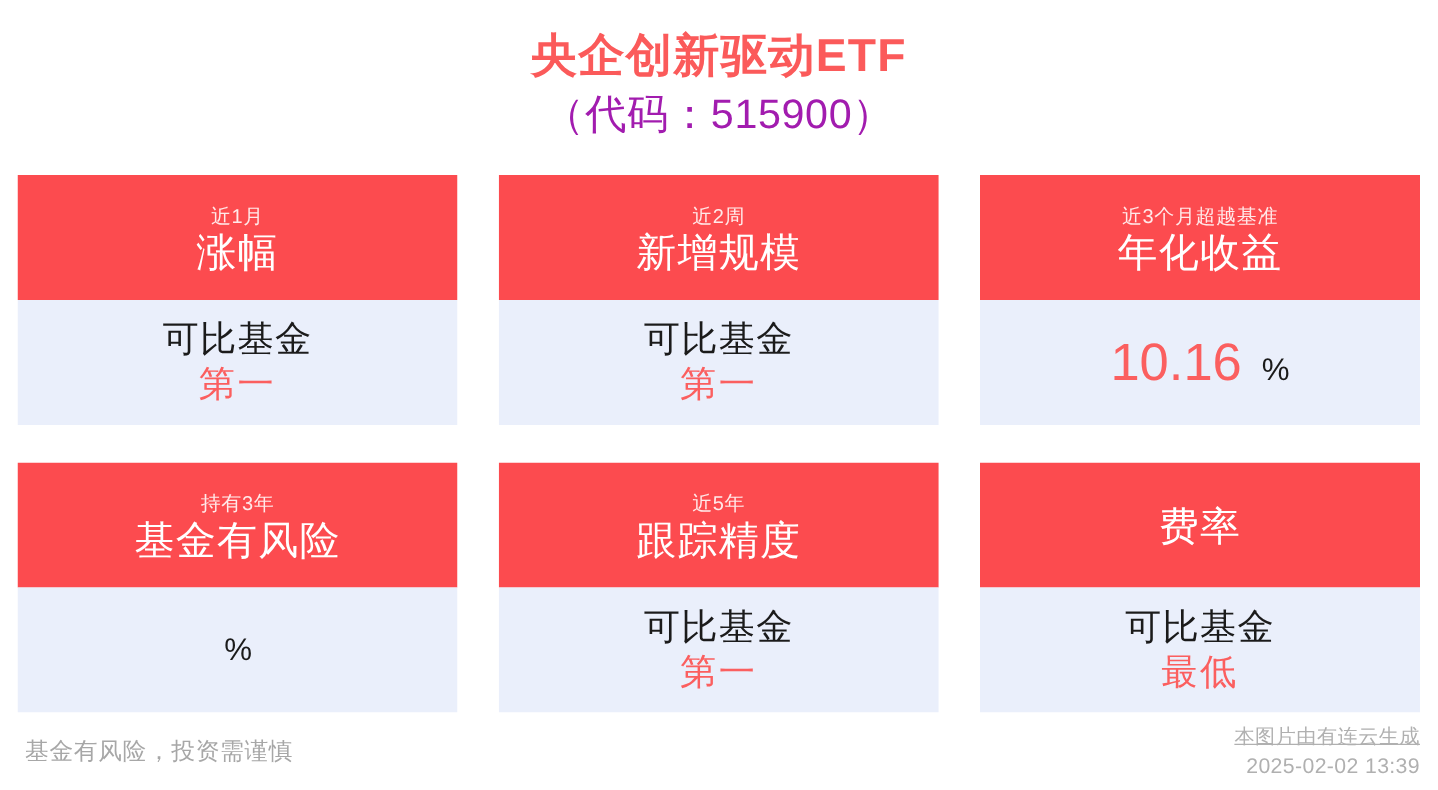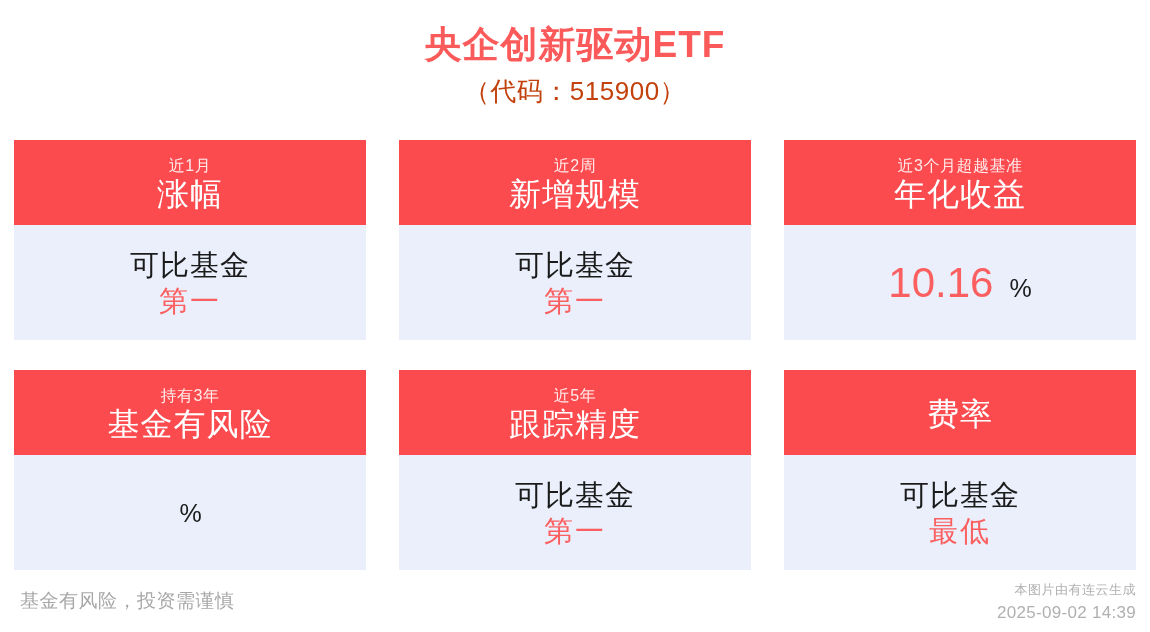--- a/index.html
+++ b/index.html
@@ -32,22 +32,22 @@
   }
   .main-title {
     font-size: 37px;
     font-weight: bold;
     color: #fb5a5a;
     letter-spacing: 1px;
     line-height: 46px;
     margin: 0;
   }
   .sub-title {
-    font-size: 26px;
-    color: #c2410c;
+    font-size: 33px;
+    color: #a21caf;
     line-height: 34px;
     margin: 6px 0 0 0;
     letter-spacing: 0.5px;
   }
 
   
   .grid {
     position: absolute;
     top: 140px;
     left: 14px;
@@ -61,21 +61,21 @@
 
   .card {
     width: 352px;
     height: 200px;
     display: flex;
     flex-direction: column;
     overflow: hidden;
   }
 
   .card-header {
-    height: 85px;
+    height: 100px;
     background: #fc4b4f;
     color: #ffffff;
     display: flex;
     flex-direction: column;
     align-items: center;
     justify-content: center;
     box-sizing: border-box;
     padding-top: 2px;
     text-align: center;
   }
@@ -153,24 +153,25 @@
     letter-spacing: 0.5px;
   }
   .footer-right {
     position: absolute;
     right: 14px;
     bottom: 8px;
     text-align: right;
     color: #b0b0b0;
   }
   .footer-right .line1 {
-    font-size: 13px;
+    font-size: 16px;
     line-height: 23px;
     letter-spacing: 0.5px;
     display: block;
+    text-decoration: underline;
   }
   .footer-right .line2 {
     font-size: 17px;
     line-height: 23px;
     letter-spacing: 0.3px;
     display: block;
   }
 </style>
 </head>
 <body>
@@ -251,17 +252,17 @@
         <div class="body-highlight">最低</div>
       </div>
     </div>
 
   </div>
 
   <div class="footer">
     <div class="footer-left">基金有风险，投资需谨慎</div>
     <div class="footer-right">
       <span class="line1">本图片由有连云生成</span>
-      <span class="line2">2025-09-02 14:39</span>
+      <span class="line2">2025-02-02 13:39</span>
     </div>
   </div>
 
 </div>
 
 </body></html>

